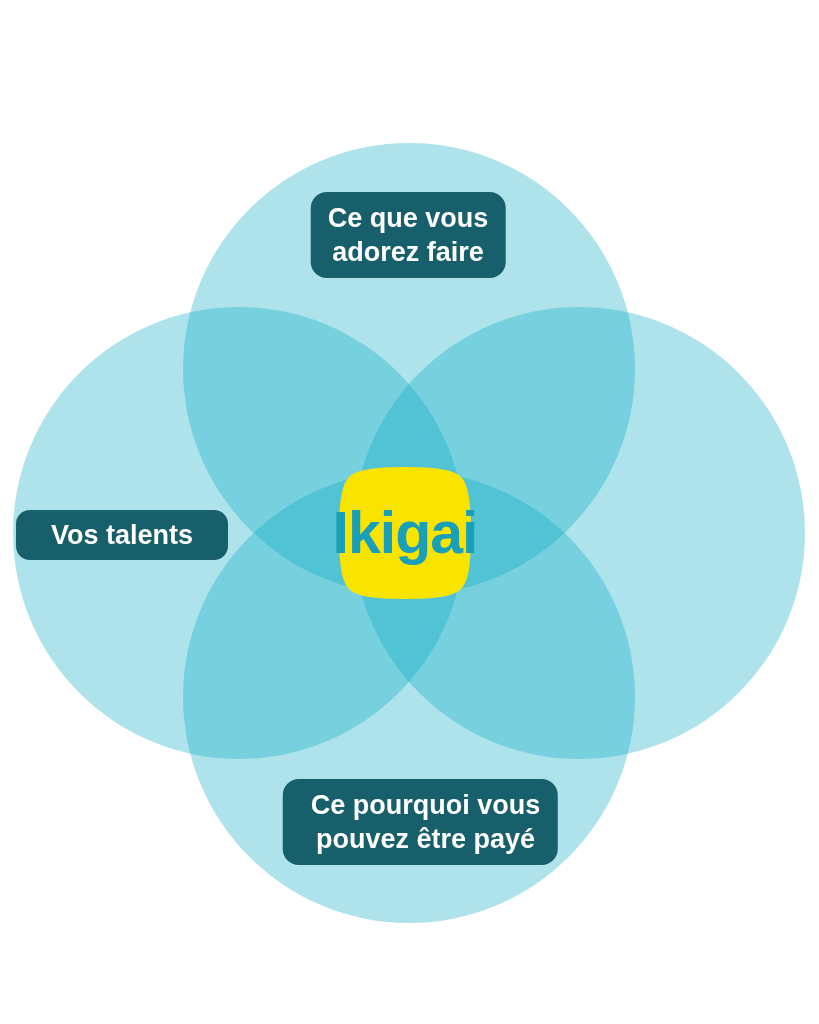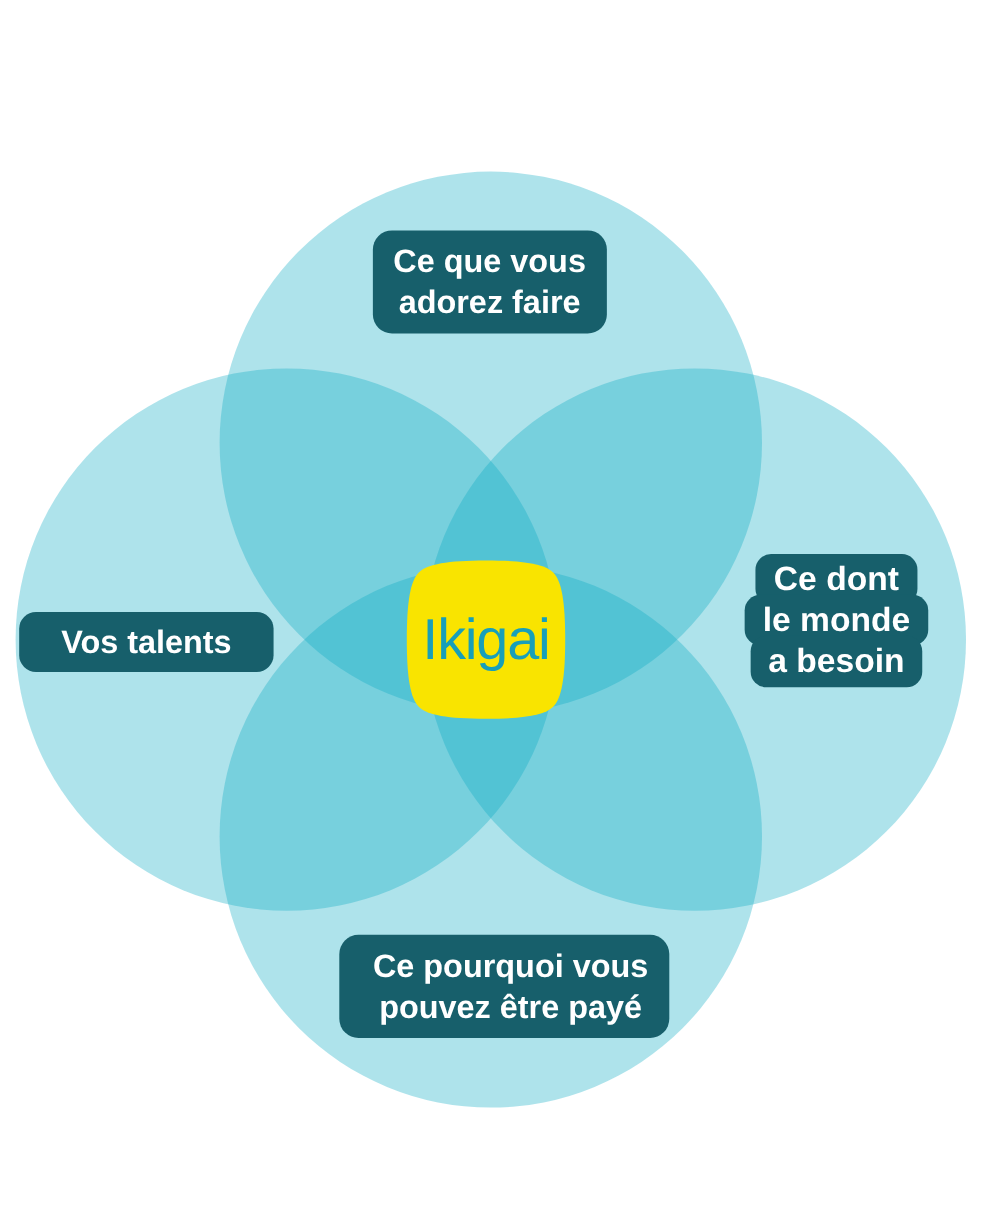--- a/index.html
+++ b/index.html
@@ -42,22 +42,22 @@
     left: 405px; top: 533px;
     width: 140px; height: 140px;
     transform: translate(-50%,-50%);
   }
   .center-wrap svg { display: block; width: 140px; height: 140px; }
   .center-wrap path { fill: var(--center_bg); }
   .center-label {
     position: absolute;
     left: 0; top: 0; right: 0; bottom: 0;
     display: flex; align-items: center; justify-content: center;
-    font-size: 48px;
-    font-weight: normal;
+    font-size: 59px;
+    font-weight: bold;
     letter-spacing: -1px;
     color: var(--center_text);
   }
 
   
   .tag {
     position: absolute;
     transform: translate(-50%,-50%);
     background: var(--label_bg);
     color: var(--label_text);
@@ -103,25 +103,20 @@
   <div class="circle circle-top"></div>
   <div class="circle circle-left"></div>
   <div class="circle circle-right"></div>
   <div class="circle circle-bottom"></div>
 
   <div class="tag tag-top">Ce que vous
 adorez faire</div>
 
   <div class="tag tag-left">Vos talents</div>
 
-  <div class="tag-right">
-    <span class="line">Ce dont</span>
-    <span class="line">le monde</span>
-    <span class="line">a besoin</span>
-  </div>
 
   <div class="tag tag-bottom">Ce pourquoi vous
 pouvez être payé</div>
 
   <div class="center-wrap">
     <svg viewBox="-70 -70 140 140">
       <path d="M 0,-66
                C 32,-66 49,-63 56,-56
                C 63,-49 66,-32 66,0
                C 66,32 63,49 56,56

